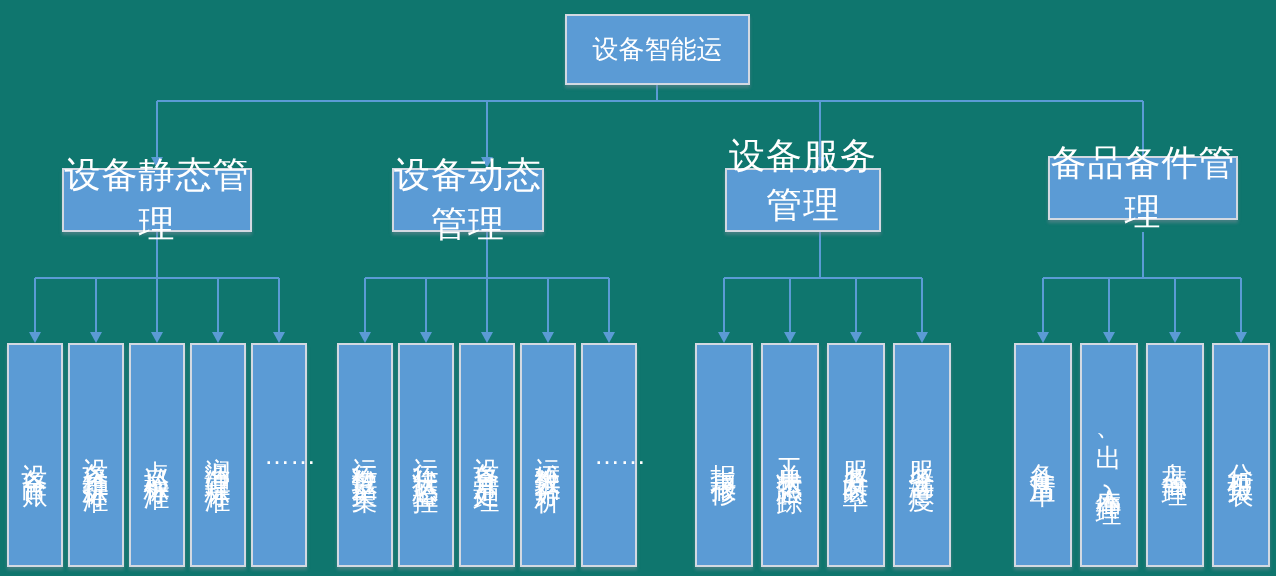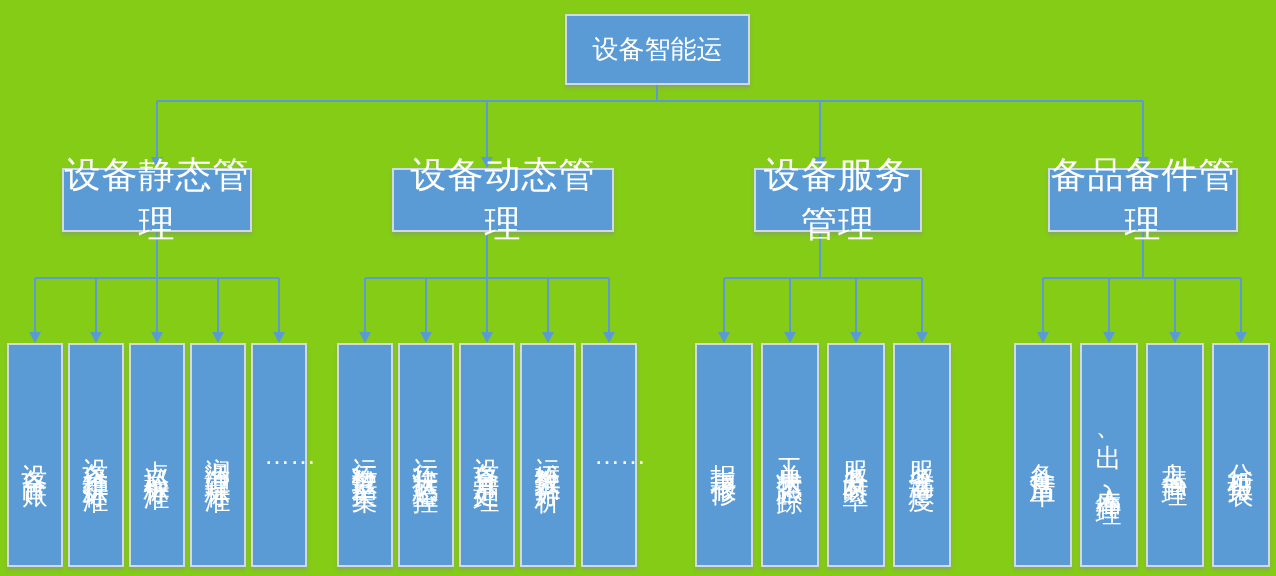--- a/index.html
+++ b/index.html
@@ -1,19 +1,19 @@
 <!DOCTYPE html>
 <html><head>
 <meta charset="utf-8">
 <style>
   html,body{margin:0;padding:0;background:#ffffff;}
   #stage{
     position:relative;
     width:1276px;height:576px;
-    background:#84cc16;
+    background:#0f766e;
     font-family:"Liberation Sans","DejaVu Sans",sans-serif;
     overflow:hidden;
   }
   #connectors{position:absolute;left:0;top:0;width:1276px;height:576px;}
   .node{
     position:absolute;
     background:#5B9BD5;
     border:2px solid #d3d9e2;
     box-shadow:0 3px 3px rgba(130,140,155,.45);
     color:#ffffff;
@@ -118,27 +118,27 @@
 
   <div class="node root-node" style="left:565px;top:14px;width:185px;height:71px;">
     <div class="lines">
       <span>设备智能运</span>
     </div>
   </div>
 
   <div class="node branch-node" style="left:62px;top:168px;width:190px;height:64px;">
     <span>设备静态管理</span>
   </div>
-  <div class="node branch-node" style="left:392px;top:168px;width:222px;height:64px;">
+  <div class="node branch-node" style="left:392px;top:168px;width:152px;height:64px;">
     <span>设备动态管理</span>
   </div>
-  <div class="node branch-node" style="left:754px;top:168px;width:168px;height:64px;">
+  <div class="node branch-node" style="left:725px;top:168px;width:156px;height:64px;align-items:flex-end;">
     <span>设备服务管理</span>
   </div>
-  <div class="node branch-node" style="left:1048px;top:168px;width:190px;height:64px;">
+  <div class="node branch-node" style="left:1048px;top:156px;width:190px;height:64px;">
     <span>备品备件管理</span>
   </div>
 
   <div class="node leaf-node" style="left:7px;top:343px;width:56px;height:224px;">
     <span class="vtext">设备台账</span>
   </div>
   <div class="node leaf-node" style="left:68px;top:343px;width:56px;height:224px;">
     <span class="vtext">设备维护标准</span>
   </div>
   <div class="node leaf-node" style="left:129px;top:343px;width:56px;height:224px;">

